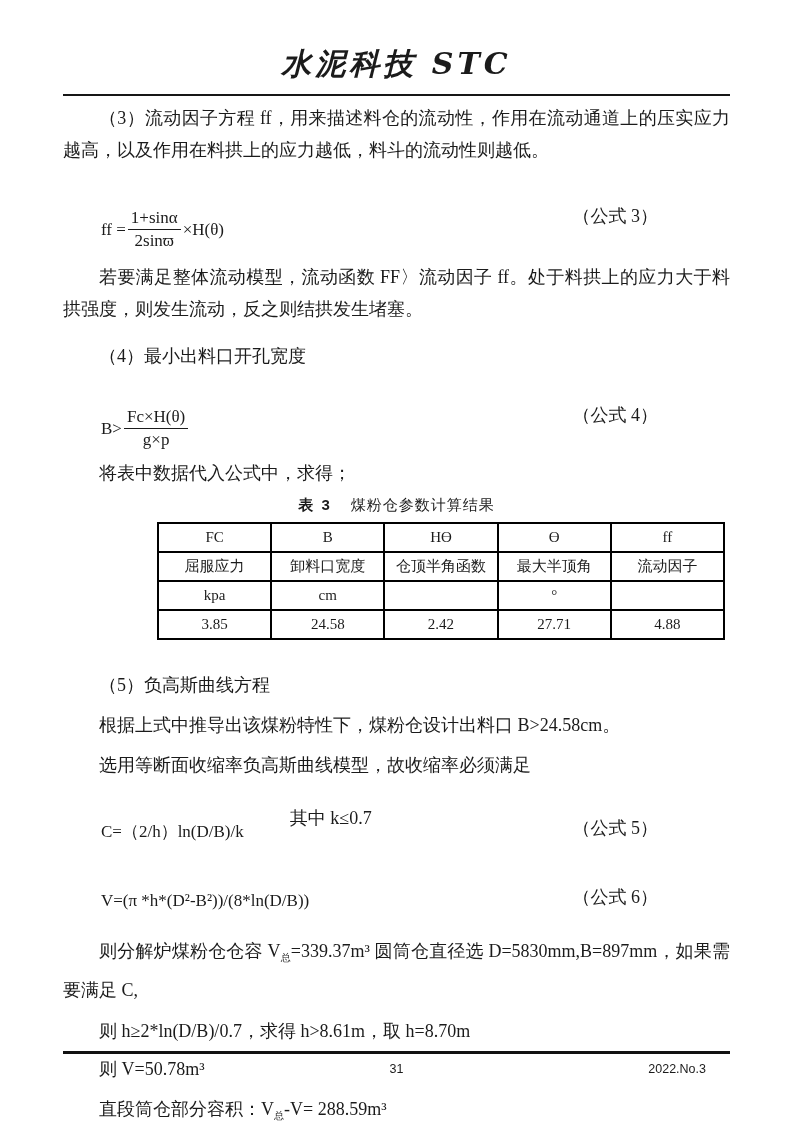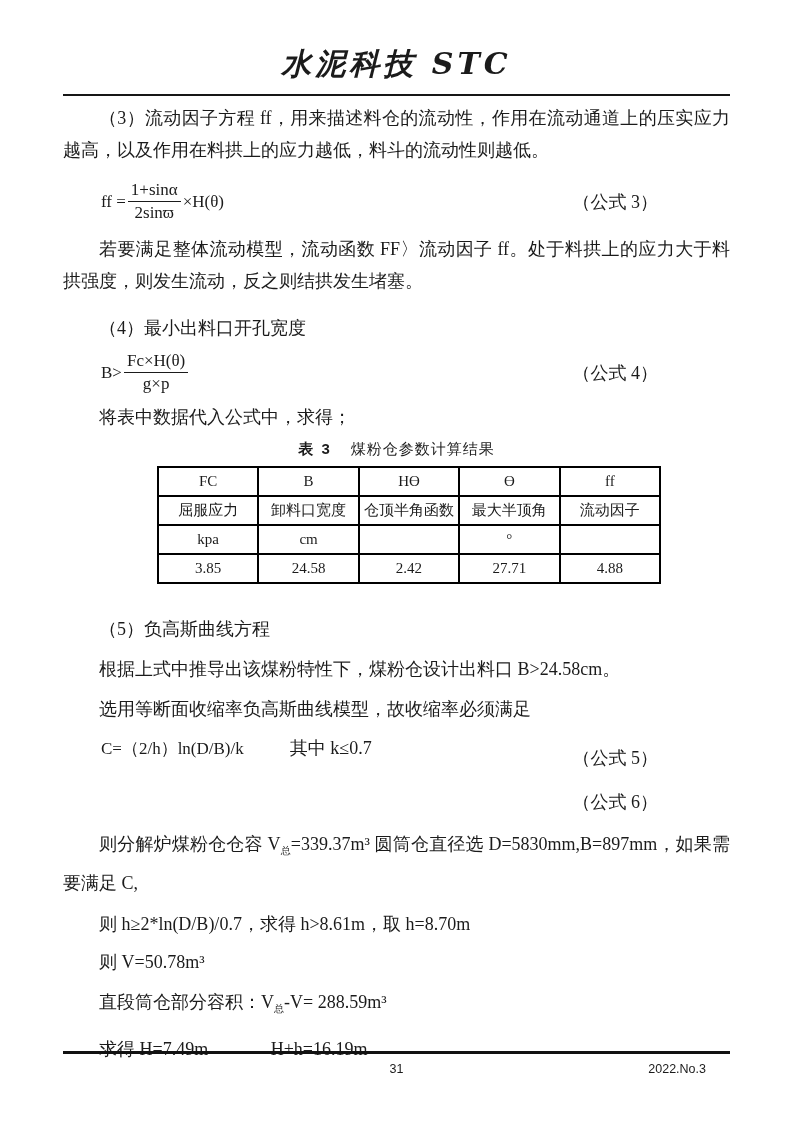--- a/index.html
+++ b/index.html
@@ -31,40 +31,40 @@
     font-size:18px;
     line-height:32px;
     text-align:justify;
     margin:0;
   }
   .indent { text-indent:2em; }
   .line { font-size:18px; line-height:22px; margin:0; padding-left:36px; }
 
   
   .formula-row { display:flex; align-items:center; padding-left:38px; }
-  .formula { font-size:17px; display:flex; align-items:center; }
+  .formula { font-size:17px; display:flex; align-items:center;margin-top:28px; }
   .frac { display:inline-block; text-align:center; vertical-align:middle; margin:0 2px; }
   .frac .num { display:block; padding:0 3px 1px 3px; border-bottom:1.5px solid #1b1b1b; }
   .frac .den { display:block; padding:1px 3px 0 3px; }
   .formula-label { margin-left:auto; margin-right:72px; font-size:18px; white-space:nowrap; }
   .label-lower { position:relative; top:10px; }
   .cond { margin-left:46px; font-size:18px; }
 
   
   .table-caption {
     text-align:center;
     font-size:15px;
     letter-spacing:1px;
     margin-top:12px;
   }
   .table-caption .cap-label { font-family:"Liberation Sans", sans-serif; font-weight:bold; letter-spacing:2px; }
   table.data {
     border-collapse:collapse;
     margin:7px auto 0 94px;
-    width:504px;
+    width:568px;
     table-layout:fixed;
   }
   table.data td {
     border:2px solid #000;
     text-align:center;
     font-size:15px;
     height:27px;
     padding:0 2px;
     overflow:hidden;
     white-space:nowrap;
@@ -169,20 +169,21 @@
     <p class="line mt18">根据上式中推导出该煤粉特性下，煤粉仓设计出料口 B&gt;24.58cm。</p>
     <p class="line mt18">选用等断面收缩率负高斯曲线模型，故收缩率必须满足</p>
 
     <div class="formula-row mt16">
       <span class="formula">C=（2/h）ln(D/B)/k</span>
       <span class="cond">其中 k≤0.7</span>
       <span class="formula-label label-lower">（公式 5）</span>
     </div>
 
     <div class="formula-row mt20">
+      <span class="formula">V=(π *h*(D²-B²))/(8*ln(D/B))</span>
       <span class="formula-label label-lower">（公式 6）</span>
     </div>
 
     <p class="para indent mt24">
       <span>则分解炉煤粉仓仓容 V</span><sub class="vsub">总</sub><span>=339.37m³ 圆筒仓直径选 D=5830mm,B=897mm，如果需要满足 C,</span>
     </p>
 
     <p class="line mt14">则 h≥2*ln(D/B)/0.7，求得 h&gt;8.61m，取 h=8.70m</p>
     <p class="line mt16">则 V=50.78m³</p>
 

